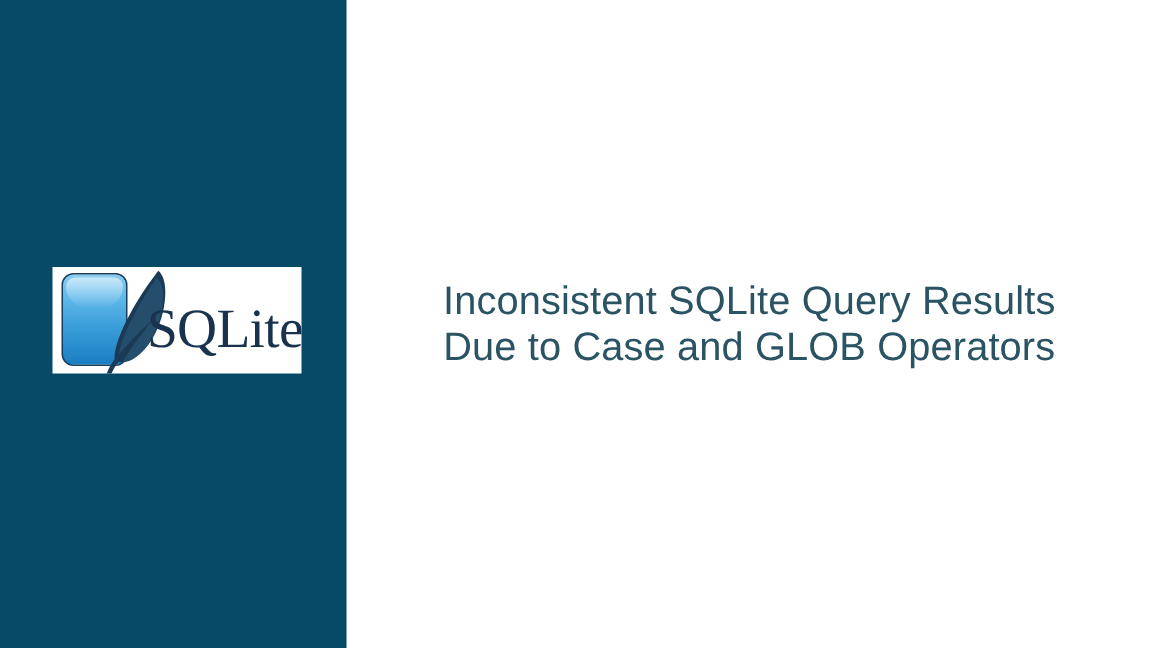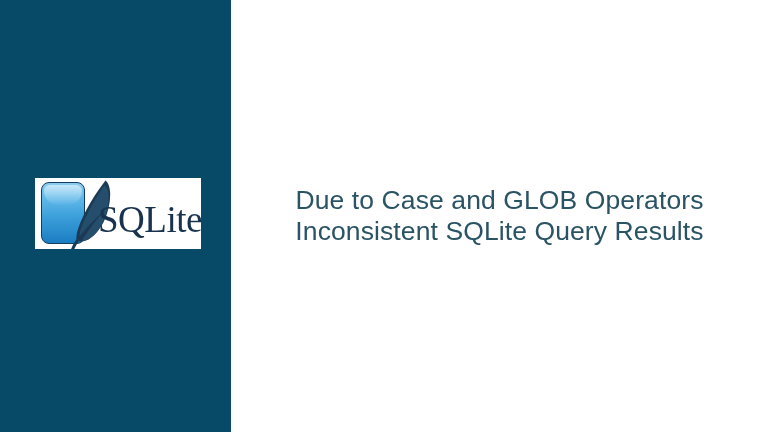--- a/index.html
+++ b/index.html
@@ -141,18 +141,18 @@
                  C47.4 14.6 46 11.2 43.2 9.5 Z" fill="#2d5d80" opacity="0.55"></path>
       </svg>
 
       <div id="wordmark">SQLite</div>
 
     </div>
   </div>
 
   <div id="title-block">
     <h1 id="title">
+      <span class="ln">Inconsistent SQLite Query Results</span>
       <span class="ln">Due to Case and GLOB Operators</span>
-      <span class="ln">Inconsistent SQLite Query Results</span>
     </h1>
   </div>
 
 </div>
 
 </body></html>

